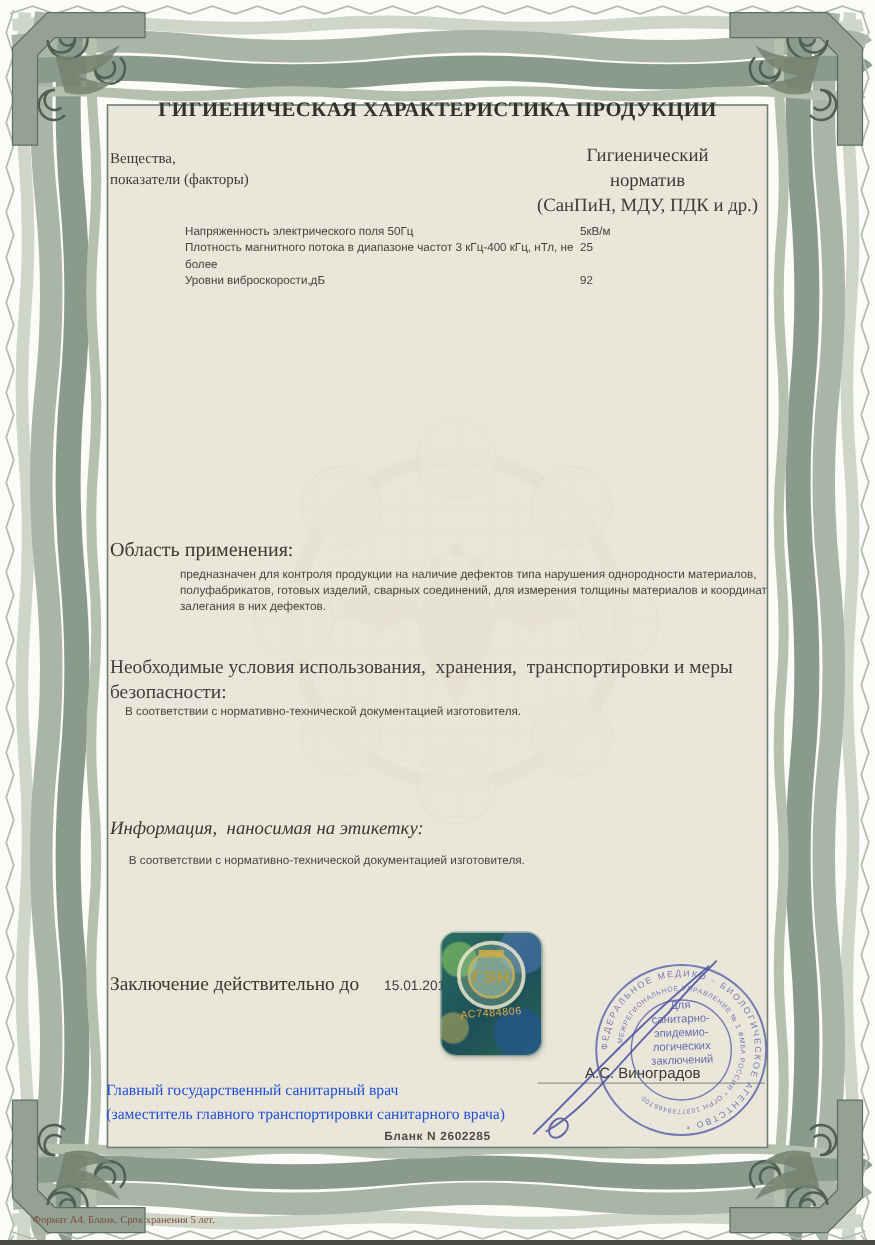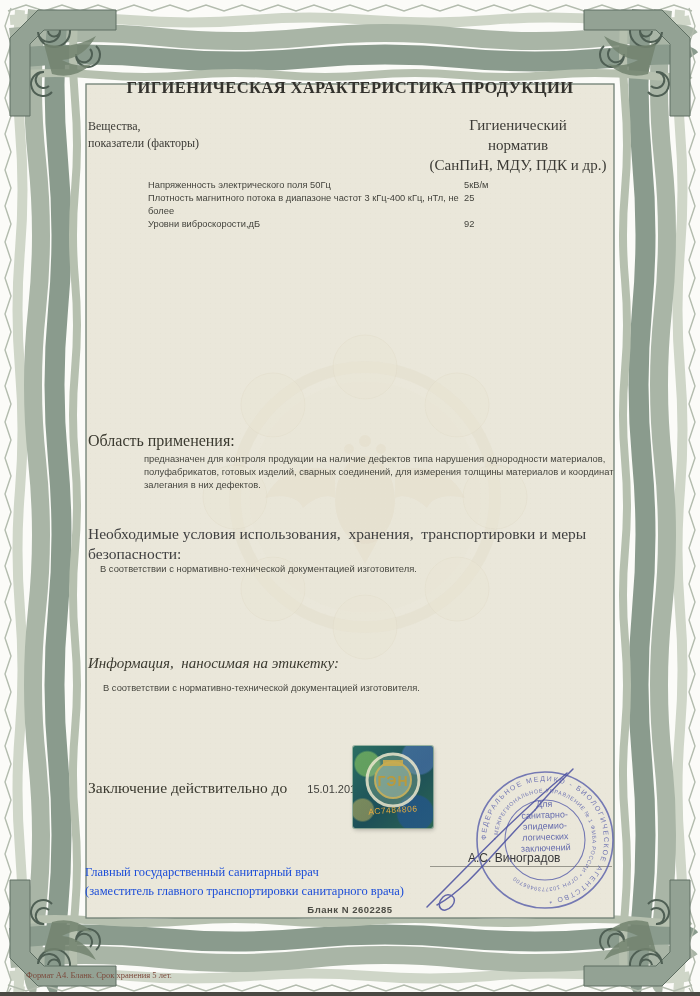--- a/index.html
+++ b/index.html
@@ -31,21 +31,21 @@
   .validity{left:88px;top:779px;font-size:15.5px;color:#3a392f;}
   .validity .vdate{font-family:"Liberation Sans",sans-serif;font-size:11px;color:#3f3f3b;margin-left:20px;}
   .sig-block{left:85px;top:863px;font-size:12.5px;line-height:1.48;color:#1d4ed8;}
   .sig-rule{left:430px;top:866px;width:182px;height:1px;background:#98978d;z-index:12;}
   .sig-name{left:468px;top:851px;font-size:12px;color:#38383a;z-index:44;font-family:"Liberation Sans",sans-serif;}
   .blank-no{left:0;top:904px;width:700px;text-align:center;font-size:9.5px;font-weight:bold;
             letter-spacing:.5px;color:#4c4c45;font-family:"Liberation Sans",sans-serif;}
   .footer-note{left:26px;top:970px;font-size:8.5px;color:#7c4a3c;}
   .scan-edge{left:0;top:992px;width:700px;height:4px;background:#4a4943;}
   
-  .holo{left:353px;top:746px;width:80px;height:82px;z-index:20;border-radius:2px;
+  .holo{left:353px;top:746px;width:80px;height:98px;z-index:20;border-radius:12px;
     background-image:
       radial-gradient(circle at 18% 22%, rgba(125,185,95,.7) 0 13%, transparent 15%),
       radial-gradient(circle at 82% 14%, rgba(75,115,175,.65) 0 17%, transparent 19%),
       radial-gradient(circle at 78% 82%, rgba(35,85,140,.75) 0 19%, transparent 21%),
       radial-gradient(circle at 12% 78%, rgba(205,185,95,.5) 0 11%, transparent 13%),
       linear-gradient(135deg,#2a6e62,#1d4f58 55%,#2c6653);
     box-shadow:0 0 0 1px rgba(90,140,120,.55), 1px 2px 4px rgba(0,0,0,.25);}
   
   #stamp-svg{position:absolute;left:415px;top:735px;z-index:40;}
   .stamp-center{left:497px;top:799px;width:96px;text-align:center;font-size:9px;line-height:1.22;

